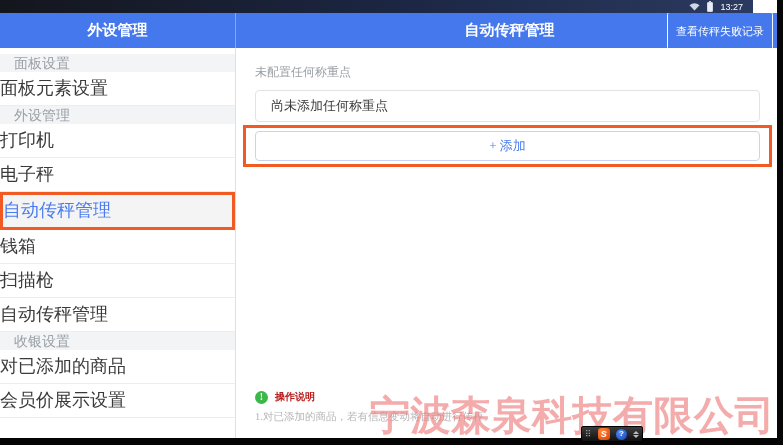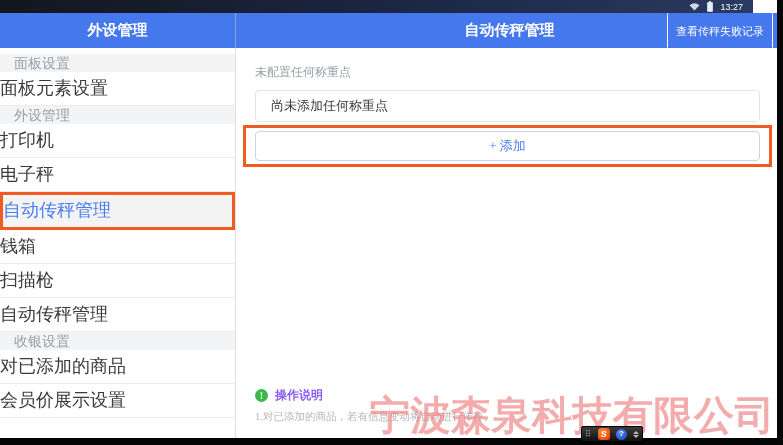--- a/index.html
+++ b/index.html
@@ -48,21 +48,21 @@
   .add-annotation { position:absolute; top:77px; left:7px; right:5px; height:42px;
     border:3px solid #f15a22; }
   .add-button { position:absolute; top:3px; left:9px; right:9px; bottom:3px;
     border:1px solid #c6d4f0; border-radius:4px; background:#fff; cursor:pointer;
     display:flex; align-items:center; justify-content:center; font-size:13px; color:#4a7cf0; font-family:inherit; }
 
   .instructions { position:absolute; left:19px; bottom:14px; }
   .instr-title-row { display:flex; align-items:center; gap:7px; margin-bottom:6px; }
   .help-circle { width:13px; height:13px; border-radius:50%; background:#3cb84a; color:#fff;
     font-size:10px; font-weight:bold; display:flex; align-items:center; justify-content:center; line-height:1; }
-  .instr-title { font-size:12px; color:#8b5cf6; font-weight:bold; }
+  .instr-title { font-size:10px; color:#b91c1c; font-weight:bold; }
   .instr-line { font-size:10.5px; color:#b5b5b5;text-align:center; }
 
   
   .watermark { position:absolute; right:8px; top:388px; font-size:40px; font-weight:bold;
     color:rgba(238,120,120,0.62); white-space:nowrap; letter-spacing:0.5px; z-index:6; }
 
   
   .bottom-bar { position:absolute; left:0; right:0; bottom:0; height:7px; background:#040404; z-index:7; }
   .right-strip { position:absolute; top:0; bottom:0; right:0; width:6px; background:#060606; z-index:8; }
 

